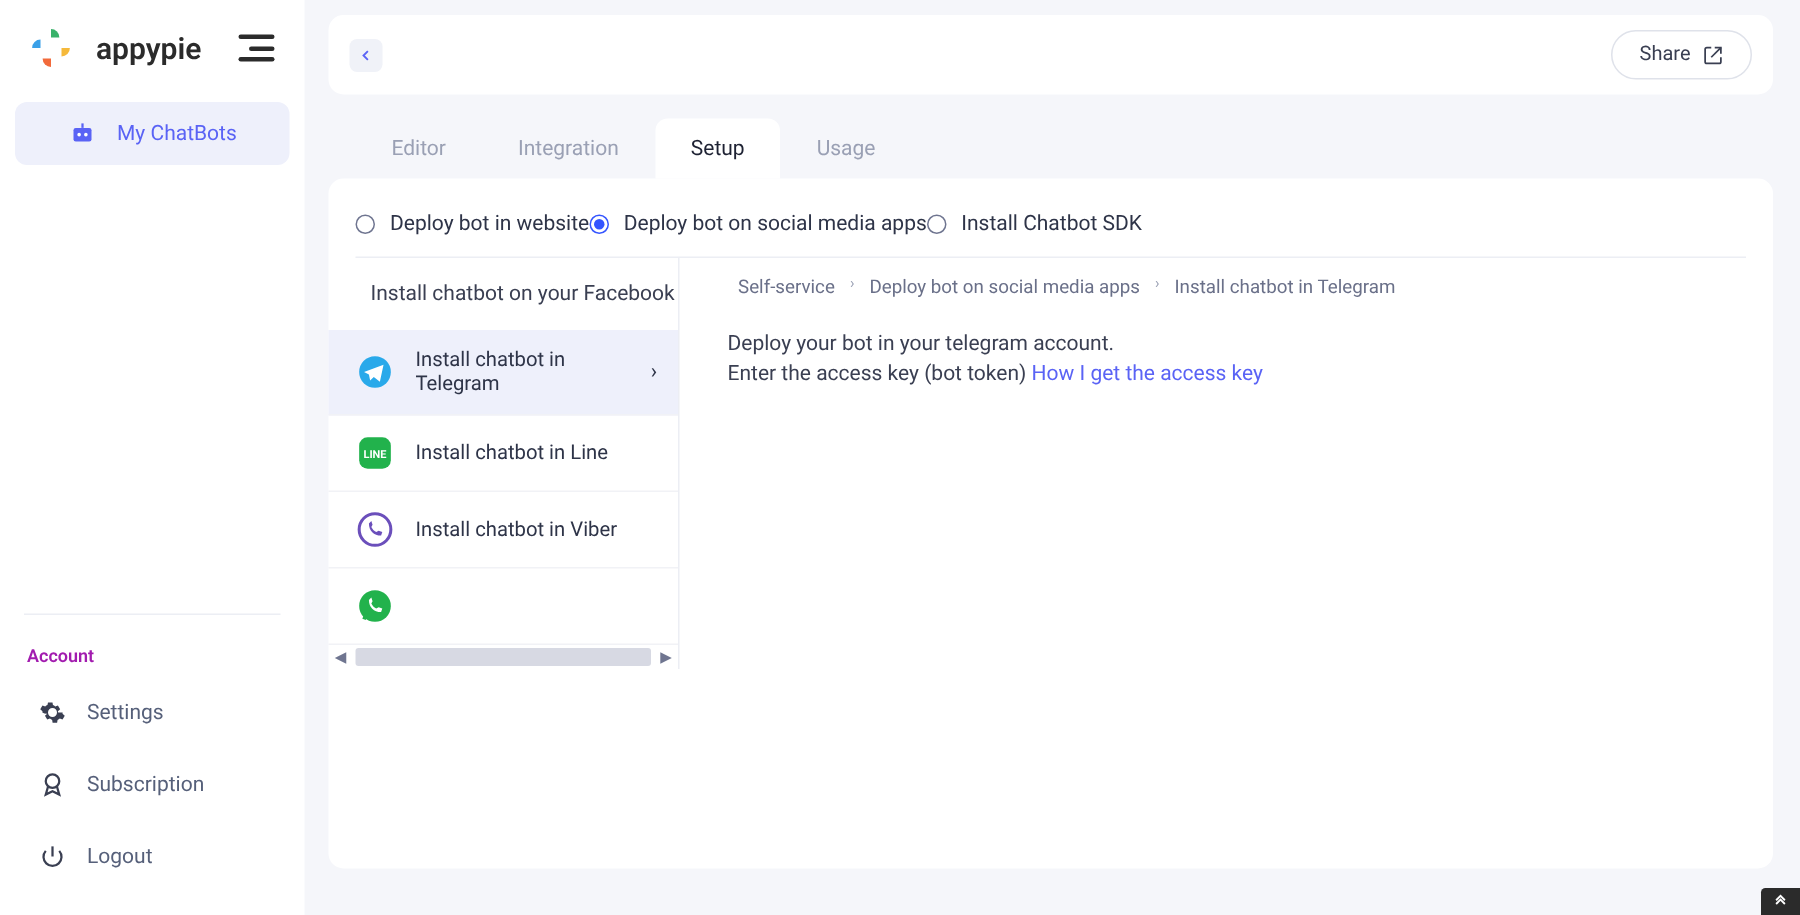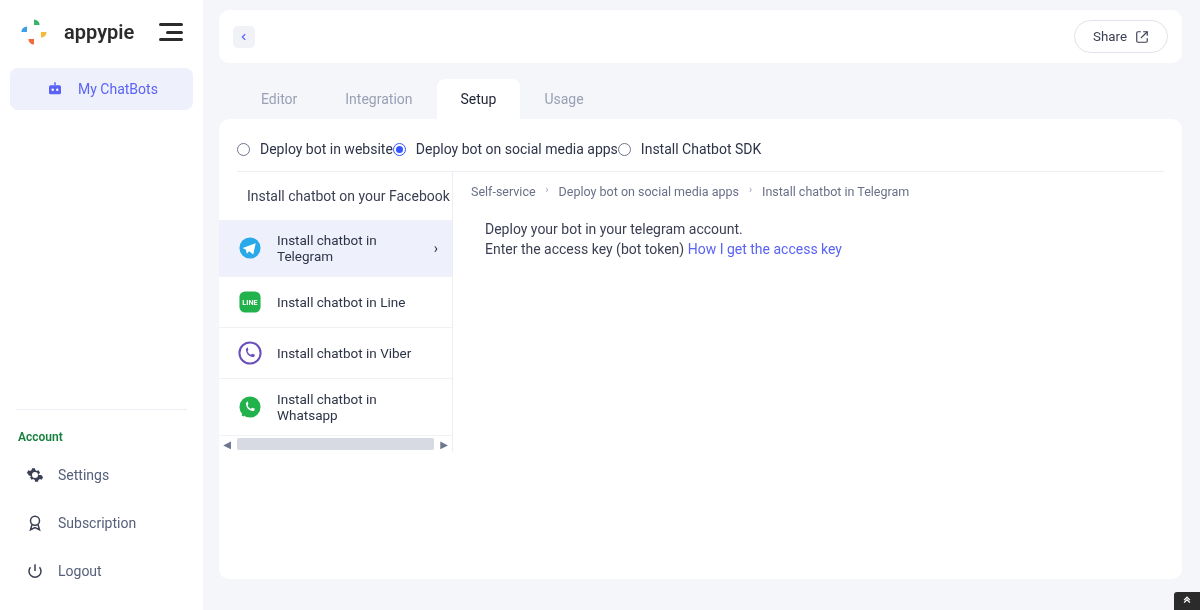--- a/index.html
+++ b/index.html
@@ -9,21 +9,21 @@
 .logo { display:flex; align-items:center; gap:16px; }
 .logo-mark { width:28px; height:28px; }
 .logo-text { font-size:20px; font-weight:600; color:#2b2b2b; }
 .hamburger { width:24px; height:18px; display:flex; flex-direction:column; justify-content:space-between; cursor:pointer; }
 .hamburger span { display:block; height:3px; background:#2b2b2b; border-radius:2px; }
 .hamburger span:nth-child(2){ width:70%; align-self:flex-end;}
 .nav-item { display:flex; align-items:center; gap:14px; padding:12px 16px; border-radius:8px; color:#56607a; cursor:pointer; margin-bottom:6px; }
 .nav-item.active { background:#eef0fb; color:#5a63f5;padding-left:36px; }
 .nav-icon { width:18px; height:18px; display:flex; align-items:center; justify-content:center; }
 .divider { height:1px; background:#eceef4; margin:12px 6px; }
-.section-title { font-size:12px; color:#15803d; padding:8px 8px 10px; font-weight:600; }
+.section-title { font-size:12px; color:#a21caf; padding:8px 8px 10px; font-weight:600; }
 .main { position:absolute; left:219px; top:10px; right:18px; }
 .topbar { background:#fff; border-radius:10px; padding:10px 14px; display:flex; align-items:center; justify-content:space-between; margin-bottom:16px; }
 .back-btn { width:22px; height:22px; border-radius:5px; background:#f0f2f8; display:flex; align-items:center; justify-content:center; color:#5a63f5; cursor:pointer; font-size:12px;}
 .share-btn { border:1px solid #dfe2ea; border-radius:20px; padding:8px 18px; display:flex; align-items:center; gap:8px; cursor:pointer; color:#3a3f52; background:#fff;}
 .tabs { display:flex; gap:0; padding:0 18px; }
 .tab { padding:12px 24px; color:#9aa0b4; cursor:pointer; border-top-left-radius:8px; border-top-right-radius:8px;}
 .tab.active { background:#fff; color:#1e2233; font-weight:400; }
 .panel { background:#fff; border-radius:10px; padding:18px 18px 40px; min-height:460px; position:relative;}
 .radio-row { display:flex; align-items:center; padding:4px 0 14px 0; border-bottom:1px solid #eceef4; }
 .radio-opt { display:flex; align-items:center; gap:10px; cursor:pointer; color:#2e3448; position:relative;}
@@ -36,21 +36,21 @@
 .list-heading { padding:16px 0 16px 28px; color:#3a3f52; font-size:14px; white-space:nowrap; overflow:hidden; }
 .list-item { display:flex; align-items:center; gap:14px; padding:12px 14px 12px 18px; cursor:pointer; border-bottom:1px solid #f1f2f6;}
 .list-item.active { background:#eef0fb; }
 .platform-icon { width:26px; height:26px; flex:0 0 26px;}
 .li-label { color:#2e3448; font-size:13.5px; }
 .chev { margin-left:auto; color:#2e3448; font-size:14px; }
 .hscroll { display:flex; align-items:center; gap:4px; padding:2px 2px; }
 .hscroll .arrow { width:12px; text-align:center; color:#6f7590; font-size:10px; cursor:pointer;}
 .hscroll .track { flex:1; height:12px; background:#d7d9e3; border-radius:2px;}
 .detail { flex:1; padding:12px 0 0 18px; }
-.breadcrumb { display:flex; gap:10px; align-items:flex-start; font-size:12.5px; color:#6a7089; margin-bottom:22px;}
+.breadcrumb { display:flex; gap:10px; align-items:flex-start; font-size:12.5px; color:#6a7089; margin-bottom:22px;margin-left:21px;}
 .breadcrumb .sep { color:#9aa0b4; font-size:10px;}
 .desc { color:#3a3f52; margin-bottom:4px; margin-left:14px;}
 .desc2 { color:#3a3f52; margin-left:14px;}
 .desc2 a { color:#5a63f5; text-decoration:none; cursor:pointer;}
 .input-row { display:flex; gap:10px; margin-top:14px; margin-left:14px;}
 .token-input { width:320px; height:34px; border:1px solid #dfe2ea; border-radius:5px; padding:0 10px; font-size:14px; outline:none;}
 .enable-btn { background:#4a55e6; color:#fff; border:none; border-radius:6px; padding:0 20px; height:34px; cursor:pointer; font-size:14px;}
 .scroll-top { position:absolute; right:0; bottom:0; width:26px; height:18px; background:#2b2b2b; color:#fff; display:flex; align-items:center; justify-content:center; border-top-left-radius:3px; cursor:pointer; font-size:11px;}
 .acct-block { position:absolute; bottom:12px; left:10px; right:10px;}
 svg { display:block; }
@@ -200,21 +200,20 @@
         </div>
 
         <div class="list-item">
           <span class="platform-icon">
             <svg viewBox="0 0 32 32">
                 <circle cx="16" cy="16" r="13" fill="#22b24c"></circle>
                 <path d="M11 11c0 6 4 10 10 10l1-3-3-1-2 1c-2-1-3-2-4-4l1-2-1-3z" fill="#fff"></path>
                 <path d="M7 27l2-5" stroke="#22b24c" stroke-width="3" fill="none"></path>
               </svg>
           </span>
-          <span class="li-label">Install chatbot in Whatsapp</span>
         </div>
 
         <div class="hscroll">
           <span class="arrow">◀</span>
           <div class="track"></div>
           <span class="arrow">▶</span>
         </div>
       </div>
 
       <div class="detail">

